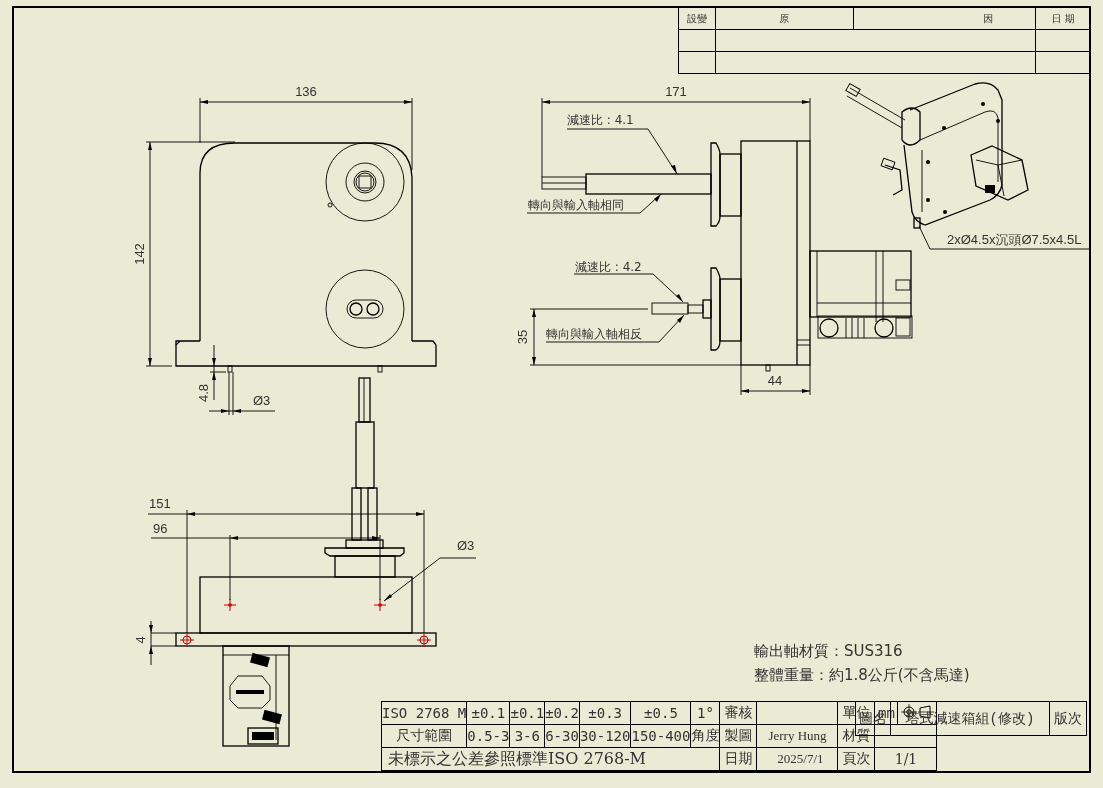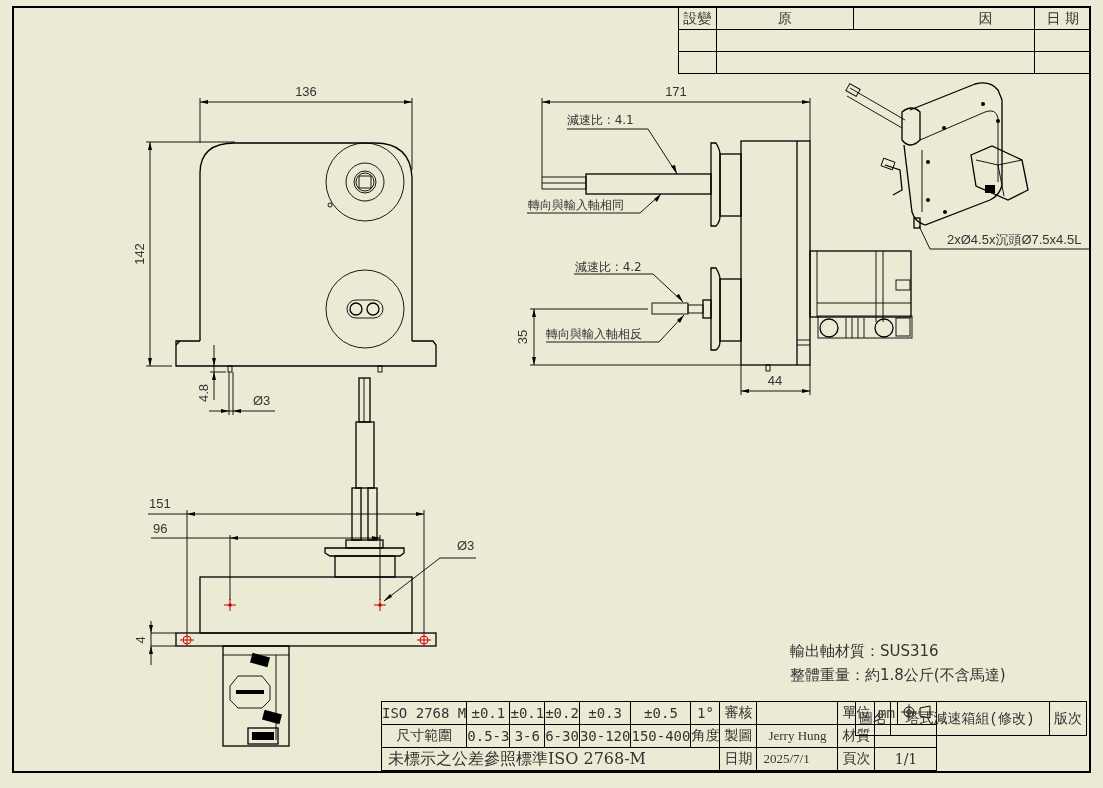--- a/index.html
+++ b/index.html
@@ -10,32 +10,32 @@
   .ln { stroke:#000; stroke-width:1.3; fill:none; }
   .thin { stroke:#000; stroke-width:0.9; fill:none; }
   .dim { font-family:"Liberation Sans", sans-serif; font-size:13px; fill:#333; }
   .note { font-family:"DejaVu Sans", sans-serif; font-size:12px; fill:#333; }
   .red { stroke:#c00; stroke-width:1; fill:none; }
 
   table.tb { position:absolute; border-collapse:collapse; font-family:"DejaVu Serif", serif; color:#333; }
   table.tb td { border:1.5px solid #000; padding:0; text-align:center; white-space:nowrap; }
 
   #rev { left:678px; top:7px; width:413px; }
-  #rev td { height:21px; font-size:14px;border-radius:11px; }
+  #rev td { height:21px; font-size:10px;border-radius:11px; }
 
   #tol { left:381px; top:701px; }
   #tol td { height:22px; font-size:14px; font-family:"DejaVu Sans Mono", monospace; }
   #tol td.big { font-size:14px; font-family:"DejaVu Serif", serif; }
   #tol td.name { font-size:13px; font-family:Liberation Serif, serif; }
   #tol td.foot { font-size:16px; font-family:"DejaVu Serif", serif; text-align:left; padding-left:6px; }
 
   #title { left:855px; top:701px;font-family:Liberation Mono, monospace; }
   #title td { font-size:14px; height:33px; }
 
-  .spec { position:absolute; left:754px; font-family:"DejaVu Sans", sans-serif; font-size:15px; color:#333;margin-left:36px; }
+  .spec { position:absolute; left:754px; font-family:"DejaVu Sans", sans-serif; font-size:15px; color:#333; }
 </style>
 </head>
 <body>
 
 <div id="sheet"></div>
 
 <svg id="drawing" viewBox="0 0 1103 788">
 
   <g>
 
@@ -317,21 +317,21 @@
     <td>150-400</td>
     <td>角度</td>
     <td class="big">製圖</td>
     <td class="name">Jerry Hung</td>
     <td class="big">材質</td>
     <td colspan="2"></td>
   </tr>
   <tr>
     <td class="foot" colspan="7">未標示之公差參照標準ISO 2768-M</td>
     <td class="big">日期</td>
-    <td class="name" style="text-align:left;padding-left:6px">2025/7/1</td>
+    <td class="name" style="text-align:center;padding-left:6px">2025/7/1</td>
     <td class="big">頁次</td>
     <td class="big" colspan="2">1/1</td>
   </tr>
 </tbody>
   </table>
 
 <table class="tb" id="title">
   <tbody>
       <tr>
     <td style="width:34px">圖名</td>

